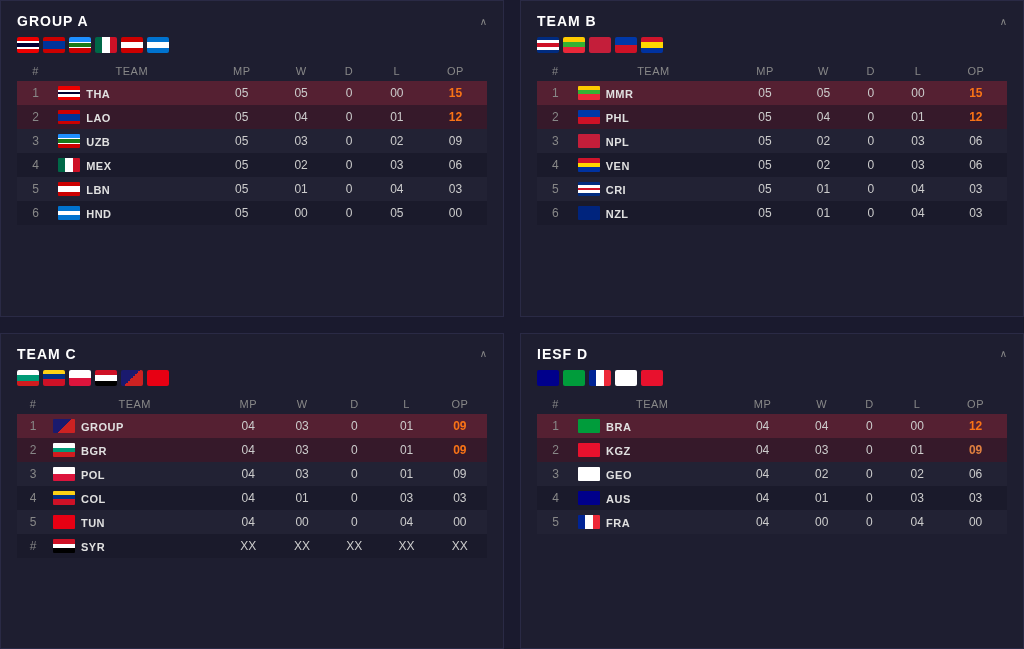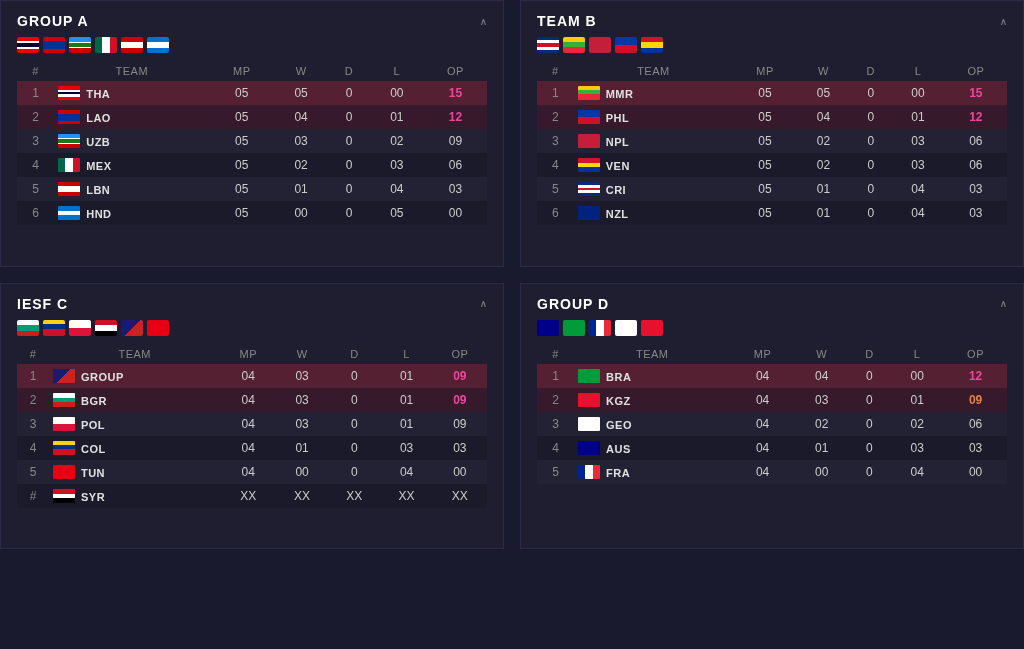--- a/index.html
+++ b/index.html
@@ -12,21 +12,21 @@
       height: 649px;
       overflow: hidden;
     }
 
     .groups-container {
       display: grid;
       grid-template-columns: 1fr 1fr;
       grid-template-rows: 1fr 1fr;
       gap: 16px;
       width: 1024px;
-      height: 549px;
+      height: 649px;
     }
 
     .group-panel {
       background-color: #1e1e30;
       border: 1px solid #2a2a45;
       padding: 12px 16px;
       position: relative;
     }
 
     .group-header {
@@ -118,21 +118,21 @@
     }
 
     .team-name {
       font-weight: bold;
       font-size: 11px;
       letter-spacing: 0.5px;
       color: #e0e0e0;
     }
 
     .op-yellow {
-      color: #ec4899;
+      color: #f97316;
       font-weight: bold;
     }
 
     .op-orange {
       color: #e08040;
       font-weight: bold;
     }
 
     .op-normal {
       color: #cccccc;
@@ -397,21 +397,21 @@
             <td class="center">01</td>
             <td class="center">0</td>
             <td class="center">04</td>
             <td class="center op-normal">03</td>
           </tr>
         </tbody>
       </table>
     </div>
     <div class="group-panel">
       <div class="group-header">
-        <span class="group-title">IESF C</span>
+        <span class="group-title">TEAM C</span>
         <span class="collapse-icon">∧</span>
       </div>
       <div class="group-flags">
         <span class="flag-icon flag-bgr"></span>
         <span class="flag-icon flag-col"></span>
         <span class="flag-icon flag-pol"></span>
         <span class="flag-icon flag-syr"></span>
         <span class="flag-icon flag-iesf"></span>
         <span class="flag-icon flag-tun"></span>
       </div>
@@ -510,21 +510,21 @@
             <td class="center">XX</td>
             <td class="center">XX</td>
             <td class="center">XX</td>
             <td class="center op-normal">XX</td>
           </tr>
         </tbody>
       </table>
     </div>
     <div class="group-panel">
       <div class="group-header">
-        <span class="group-title">GROUP D</span>
+        <span class="group-title">IESF D</span>
         <span class="collapse-icon">∧</span>
       </div>
       <div class="group-flags">
         <span class="flag-icon flag-aus"></span>
         <span class="flag-icon flag-bra"></span>
         <span class="flag-icon flag-fra"></span>
         <span class="flag-icon flag-geo"></span>
         <span class="flag-icon flag-kgz"></span>
       </div>
       <table>

